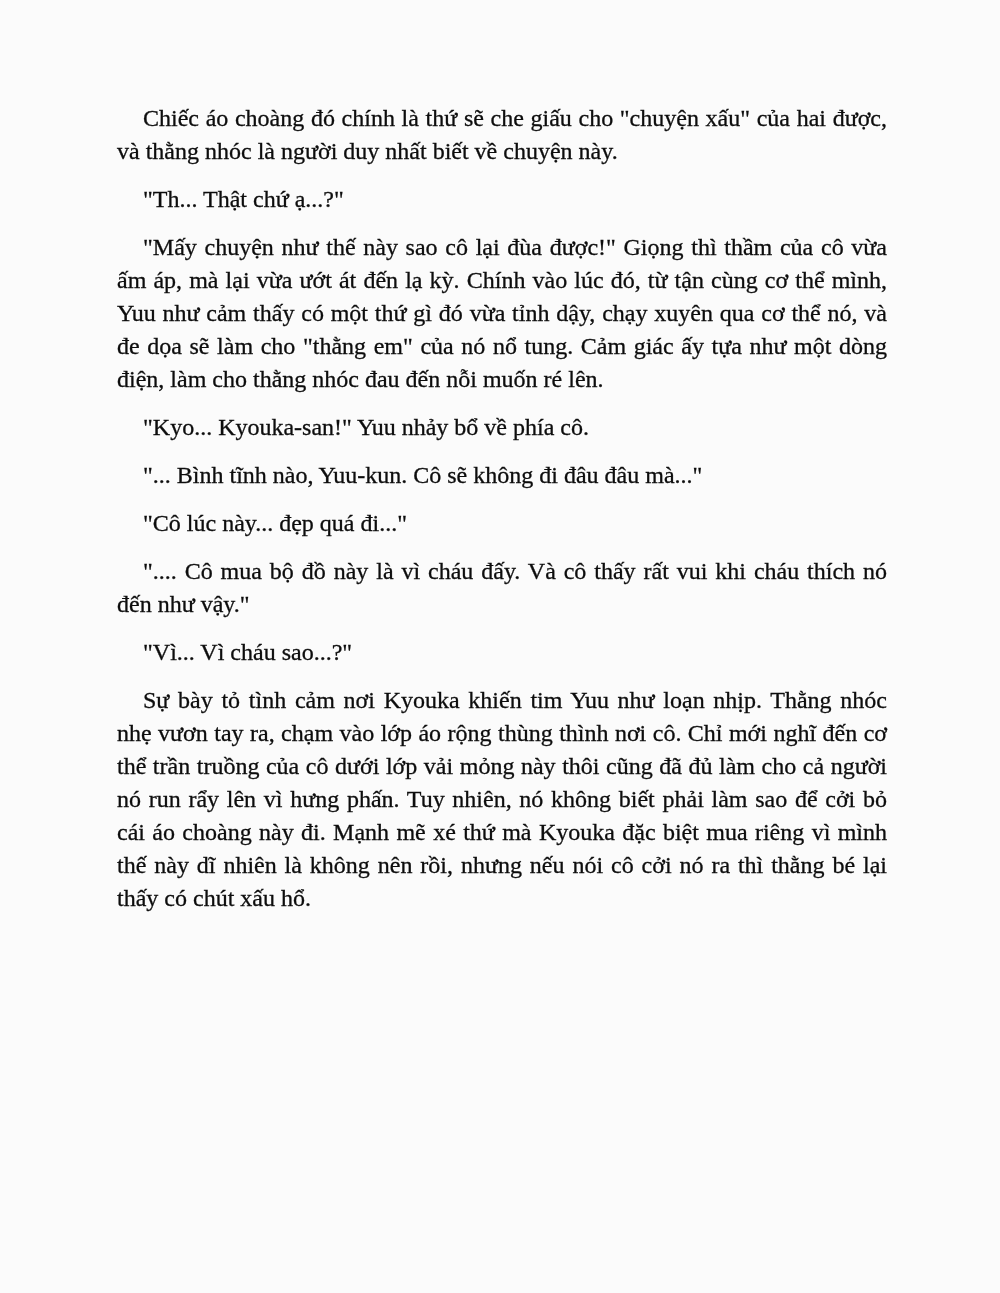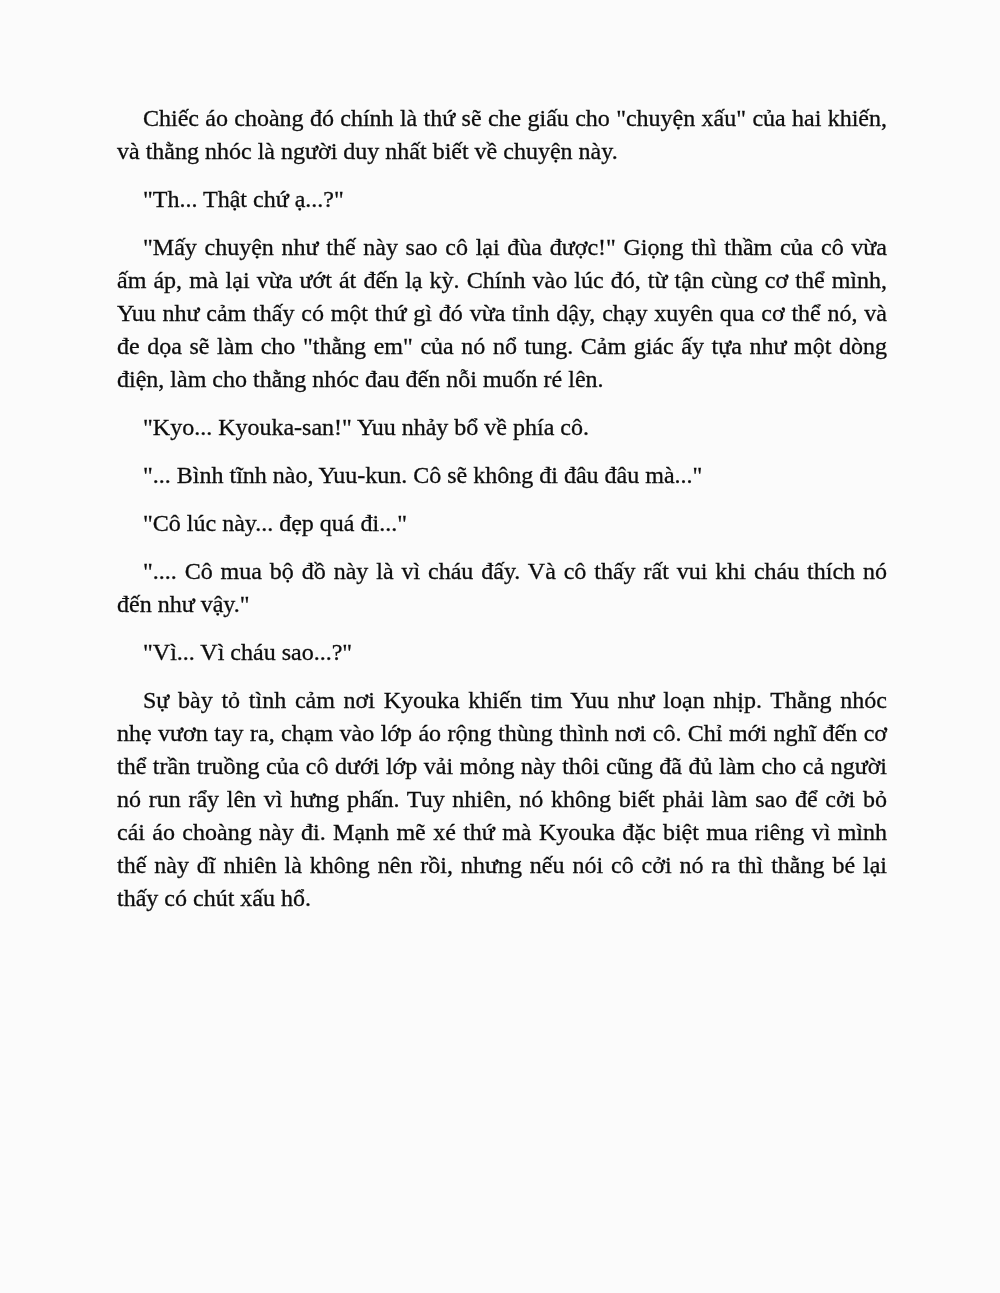--- a/index.html
+++ b/index.html
@@ -31,21 +31,21 @@
     margin: 0 0 15px 0;
     text-align: justify;
     text-indent: 26px;
   }
 </style>
 </head>
 <body style="background: rgb(251, 251, 251);">
 
 <div class="page">
   <div class="text-block" style="color: rgb(13, 13, 13);">
-    <p>Chiếc áo choàng đó chính là thứ sẽ che giấu cho "chuyện xấu" của hai khiến, và thằng nhóc là người duy nhất biết về chuyện này.</p>
+    <p>Chiếc áo choàng đó chính là thứ sẽ che giấu cho "chuyện xấu" của hai được, và thằng nhóc là người duy nhất biết về chuyện này.</p>
     <p>"Th... Thật chứ ạ...?"</p>
     <p>"Mấy chuyện như thế này sao cô lại đùa được!" Giọng thì thầm của cô vừa ấm áp, mà lại vừa ướt át đến lạ kỳ. Chính vào lúc đó, từ tận cùng cơ thể mình, Yuu như cảm thấy có một thứ gì đó vừa tỉnh dậy, chạy xuyên qua cơ thể nó, và đe dọa sẽ làm cho "thằng em" của nó nổ tung. Cảm giác ấy tựa như một dòng điện, làm cho thằng nhóc đau đến nỗi muốn ré lên.</p>
     <p>"Kyo... Kyouka-san!" Yuu nhảy bổ về phía cô.</p>
     <p>"... Bình tĩnh nào, Yuu-kun. Cô sẽ không đi đâu đâu mà..."</p>
     <p>"Cô lúc này... đẹp quá đi..."</p>
     <p>".... Cô mua bộ đồ này là vì cháu đấy. Và cô thấy rất vui khi cháu thích nó đến như vậy."</p>
     <p>"Vì... Vì cháu sao...?"</p>
     <p>Sự bày tỏ tình cảm nơi Kyouka khiến tim Yuu như loạn nhịp. Thằng nhóc nhẹ vươn tay ra, chạm vào lớp áo rộng thùng thình nơi cô. Chỉ mới nghĩ đến cơ thể trần truồng của cô dưới lớp vải mỏng này thôi cũng đã đủ làm cho cả người nó run rẩy lên vì hưng phấn. Tuy nhiên, nó không biết phải làm sao để cởi bỏ cái áo choàng này đi. Mạnh mẽ xé thứ mà Kyouka đặc biệt mua riêng vì mình thế này dĩ nhiên là không nên rồi, nhưng nếu nói cô cởi nó ra thì thằng bé lại thấy có chút xấu hổ.</p>
   </div>
 </div>

